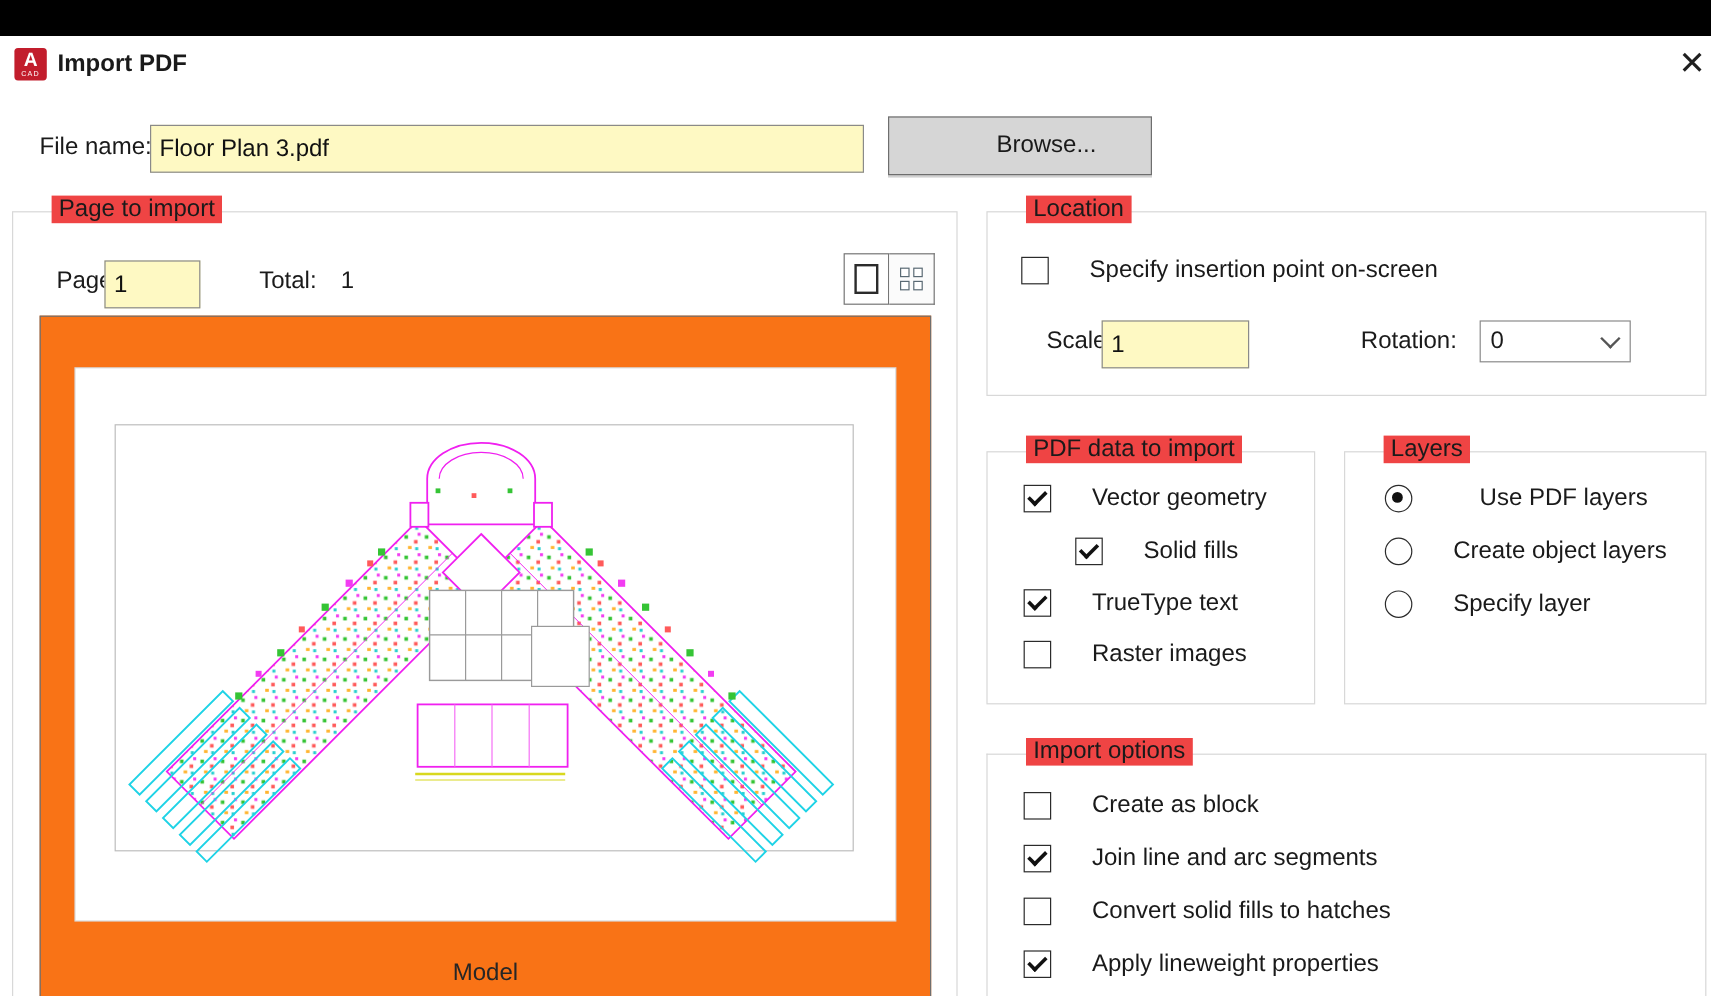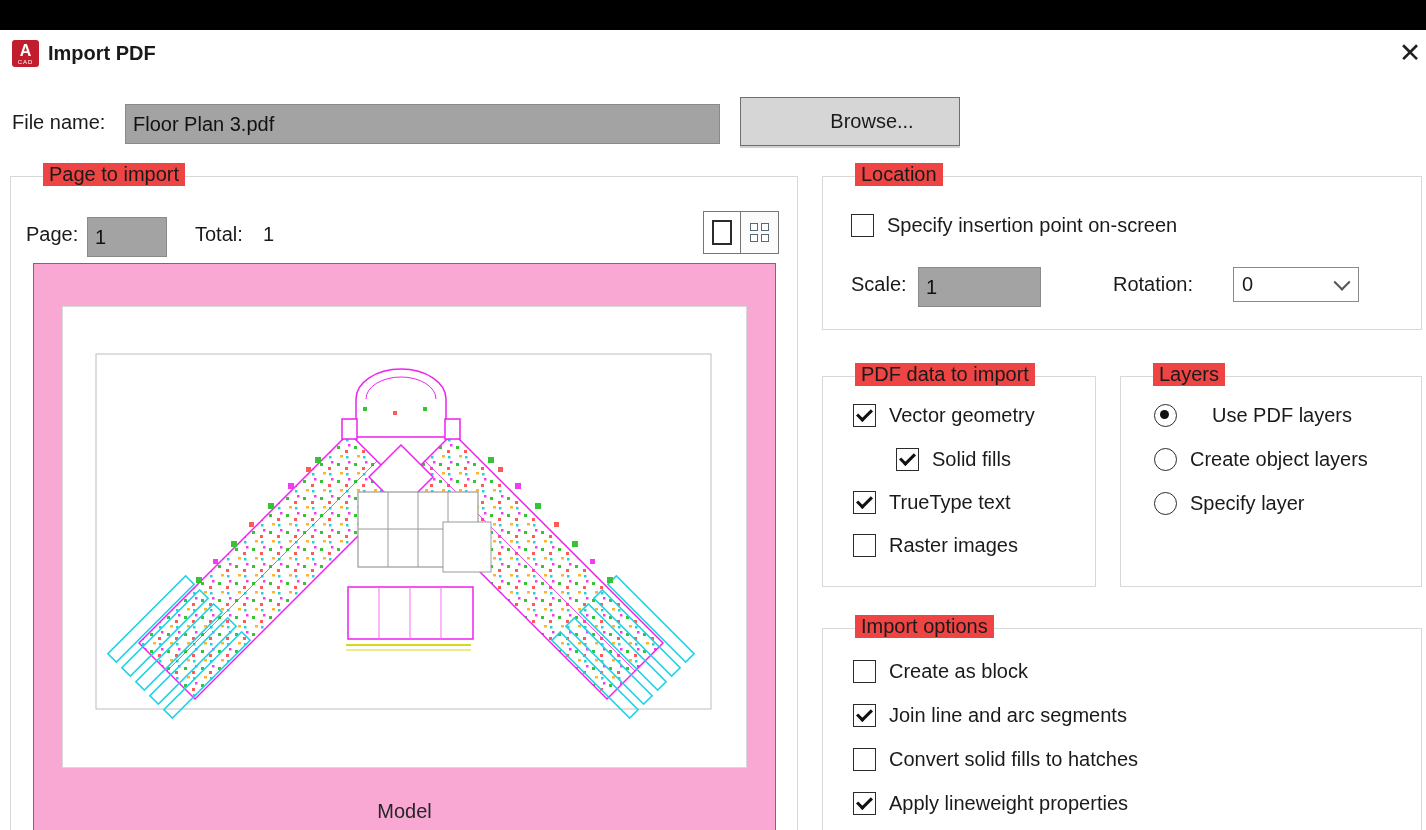--- a/index.html
+++ b/index.html
@@ -14,21 +14,21 @@
   #logo{left:12px;top:40px;width:27px;height:27px;background:#c21d2c;border-radius:3px;
         color:#fff;display:flex;flex-direction:column;align-items:center;justify-content:center;line-height:1;}
   #logo .a{font-size:16px;font-weight:bold;}
   #logo .cad{font-size:6px;letter-spacing:1px;}
   #dlg-title{left:48px;top:42px;font-weight:600;}
   #close-btn{left:1394px;top:36px;width:32px;height:34px;display:flex;align-items:center;justify-content:center;
              font-size:27px;color:#1f1f1f;cursor:pointer;}
 
   
   #file-label{left:12px;top:111px;}
-  input.txt{border:1px solid #8a8a8a;background:#a3a3a3;font:inherit;color:#111;padding:19px 7px;box-sizing:border-box;}
+  input.txt{border:1px solid #8a8a8a;background:#fef9c3;font:inherit;color:#111;padding:19px 7px;box-sizing:border-box;}
   #file-input{left:125px;top:104px;width:595px;height:36px;}
   #browse-btn{left:740px;top:97px;width:174px;height:47px;background:#d6d6d6;border:1px solid #6e6e6e;
               display:flex;align-items:center;justify-content:center;cursor:pointer;
               box-shadow:0 2px 0 rgba(0,0,0,0.18);padding-left:44px;}
 
   
   .group{position:absolute;border:1px solid #d8d8d8;background:#fff;}
   .gtitle{position:absolute;left:12px;top:-14px;background:#ef4444;padding:0 6px;white-space:nowrap;margin-left:20px;}
 
   #page-group{left:10px;top:176px;width:786px;height:654px;}
@@ -38,21 +38,21 @@
   #total-value{left:252px;top:46px;}
 
   #view-btns{left:692px;top:34px;display:flex;}
   .vbtn{width:38px;height:43px;background:#fff;border:1px solid #767676;display:flex;align-items:center;
         justify-content:center;cursor:pointer;box-sizing:border-box;}
   .vbtn + .vbtn{border-left:none;background:#fbfbfb;}
   .icon-single{width:16px;height:21px;border:2px solid #2b2b2b;background:#fff;}
   .icon-grid{display:grid;grid-template-columns:8px 8px;grid-template-rows:8px 8px;gap:3px;}
   .icon-grid span{border:1.6px solid #5a6a74;box-sizing:border-box;background:#fff;}
 
-  #preview{left:22px;top:86px;width:743px;height:568px;background:#f9a8d4;border:1px solid #6f6f6f;box-sizing:border-box;}
+  #preview{left:22px;top:86px;width:743px;height:568px;background:#f97316;border:1px solid #6f6f6f;box-sizing:border-box;}
   #preview-page{position:absolute;left:29px;top:43px;width:683px;height:460px;background:#fff;
                 box-shadow:0 0 0 1px #d9d9d9;}
   #model-caption{position:absolute;left:0;top:536px;width:100%;text-align:center;color:#262626;}
 
   
   #location-group{left:822px;top:176px;width:598px;height:152px;}
   .check-row{position:absolute;display:flex;gap:13px;height:26px;cursor:pointer;white-space:nowrap;}
   .cb{width:23px;height:23px;background:#fff;border:1.6px solid #2b2b2b;box-sizing:border-box;position:relative;flex:none;}
   .cb.checked::after{content:"";position:absolute;left:3px;top:4px;width:12px;height:6px;
                      border-left:3px solid #111;border-bottom:3px solid #111;transform:rotate(-45deg);}
@@ -69,21 +69,21 @@
   .chev{width:10px;height:10px;border-right:2px solid #555;border-bottom:2px solid #555;
         transform:rotate(45deg) translate(-2px,-2px);}
 
   
   #pdfdata-group{left:822px;top:376px;width:272px;height:209px;}
   
   #layers-group{left:1120px;top:376px;width:300px;height:209px;}
   
   #import-group{left:822px;top:628px;width:598px;height:202px;border-bottom:none;}
 
-  .lbl{white-space:nowrap;}
+  .lbl{white-space:nowrap;margin-left:21px;}
 </style>
 </head>
 <body>
 
 <div id="stage">
 
   <div class="abs" id="top-bar"></div>
 
   <div class="abs" id="logo">
     <span class="a">A</span>

